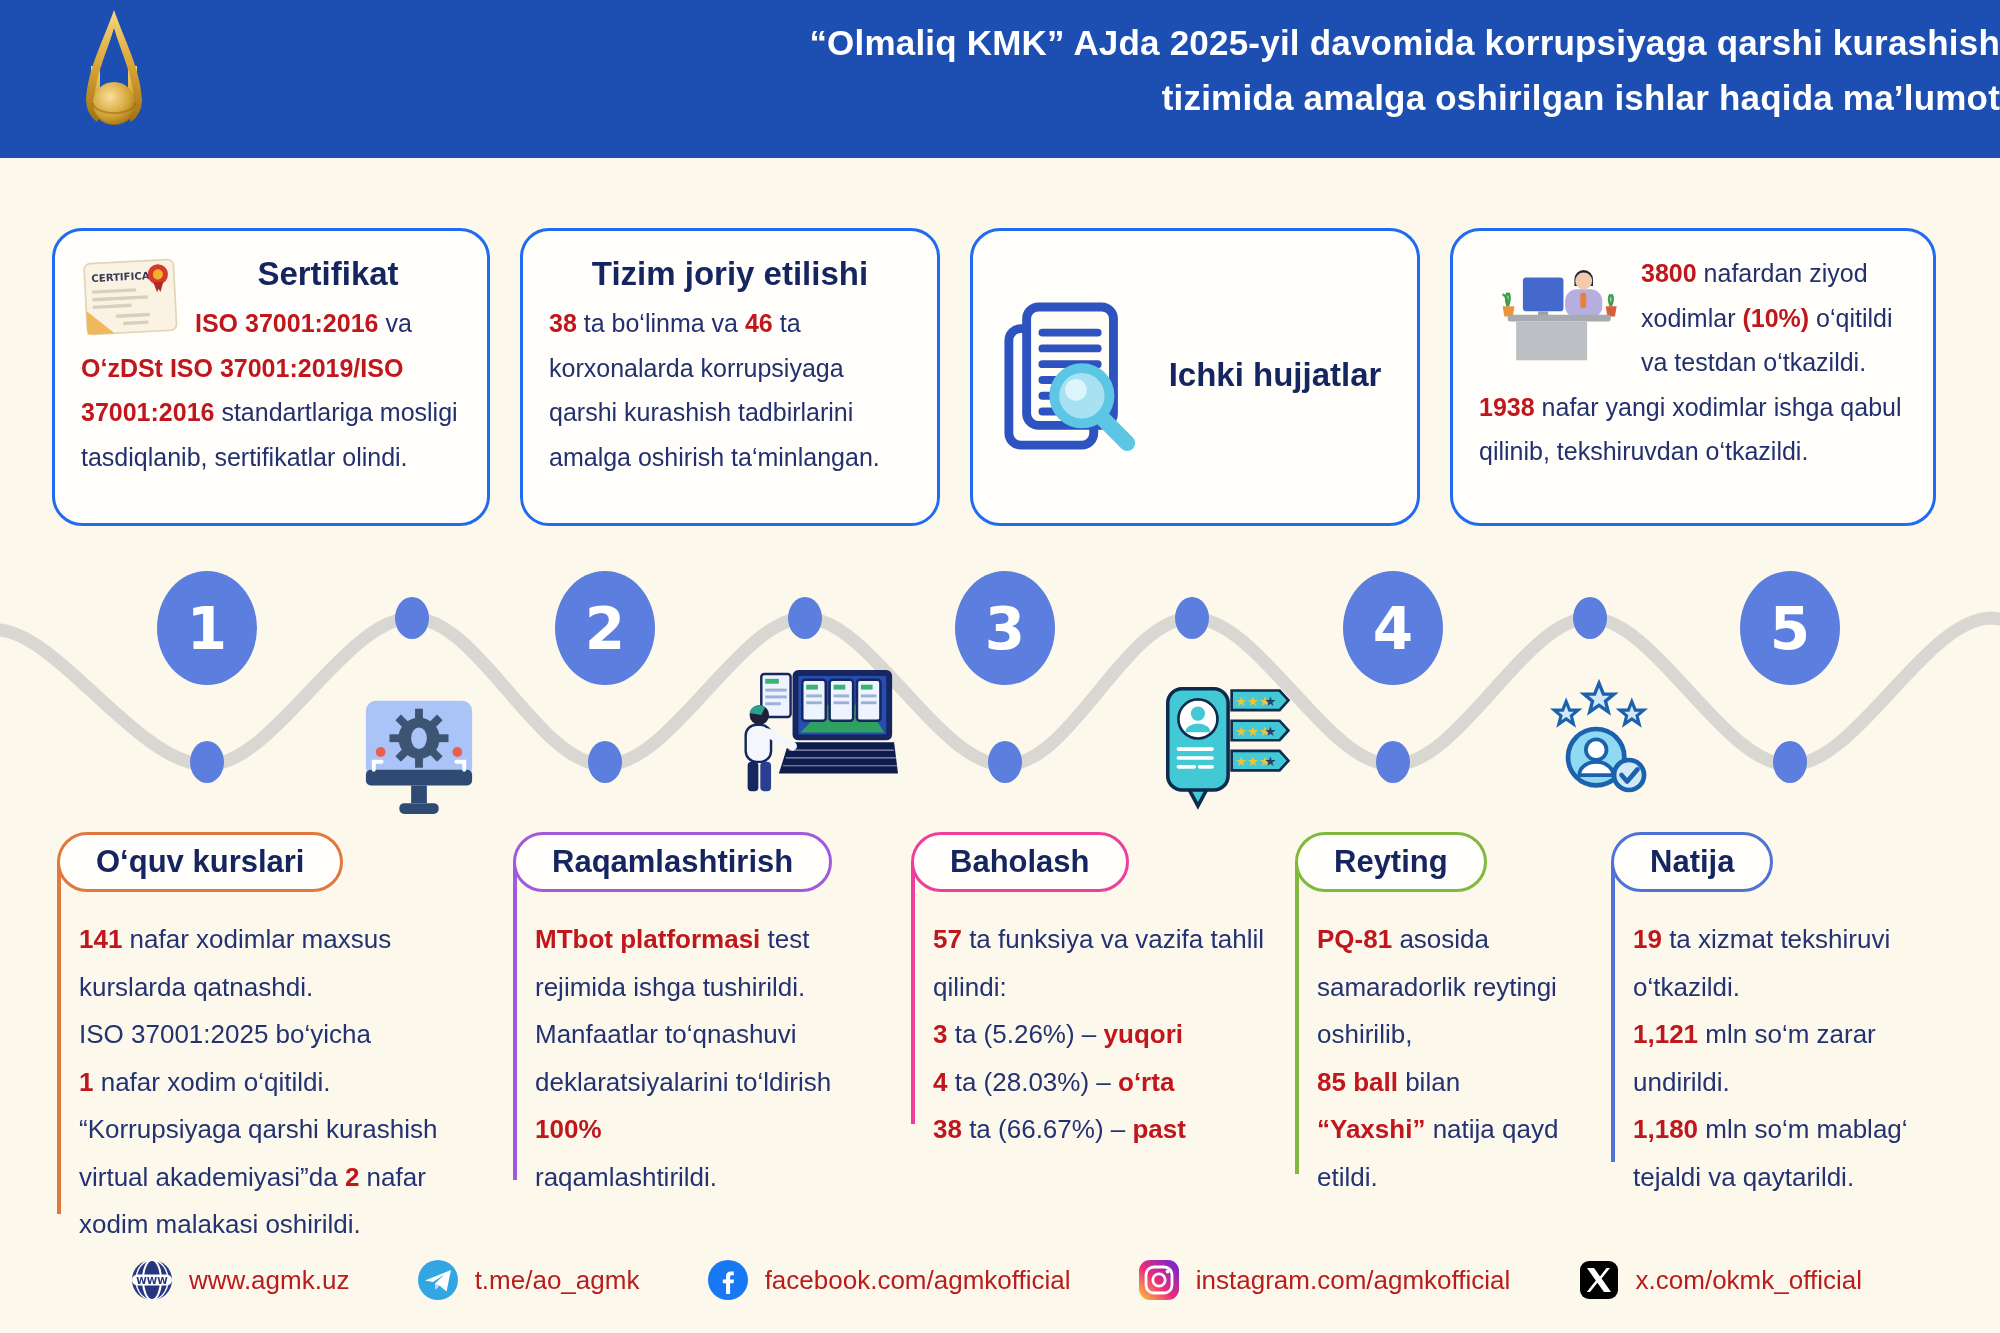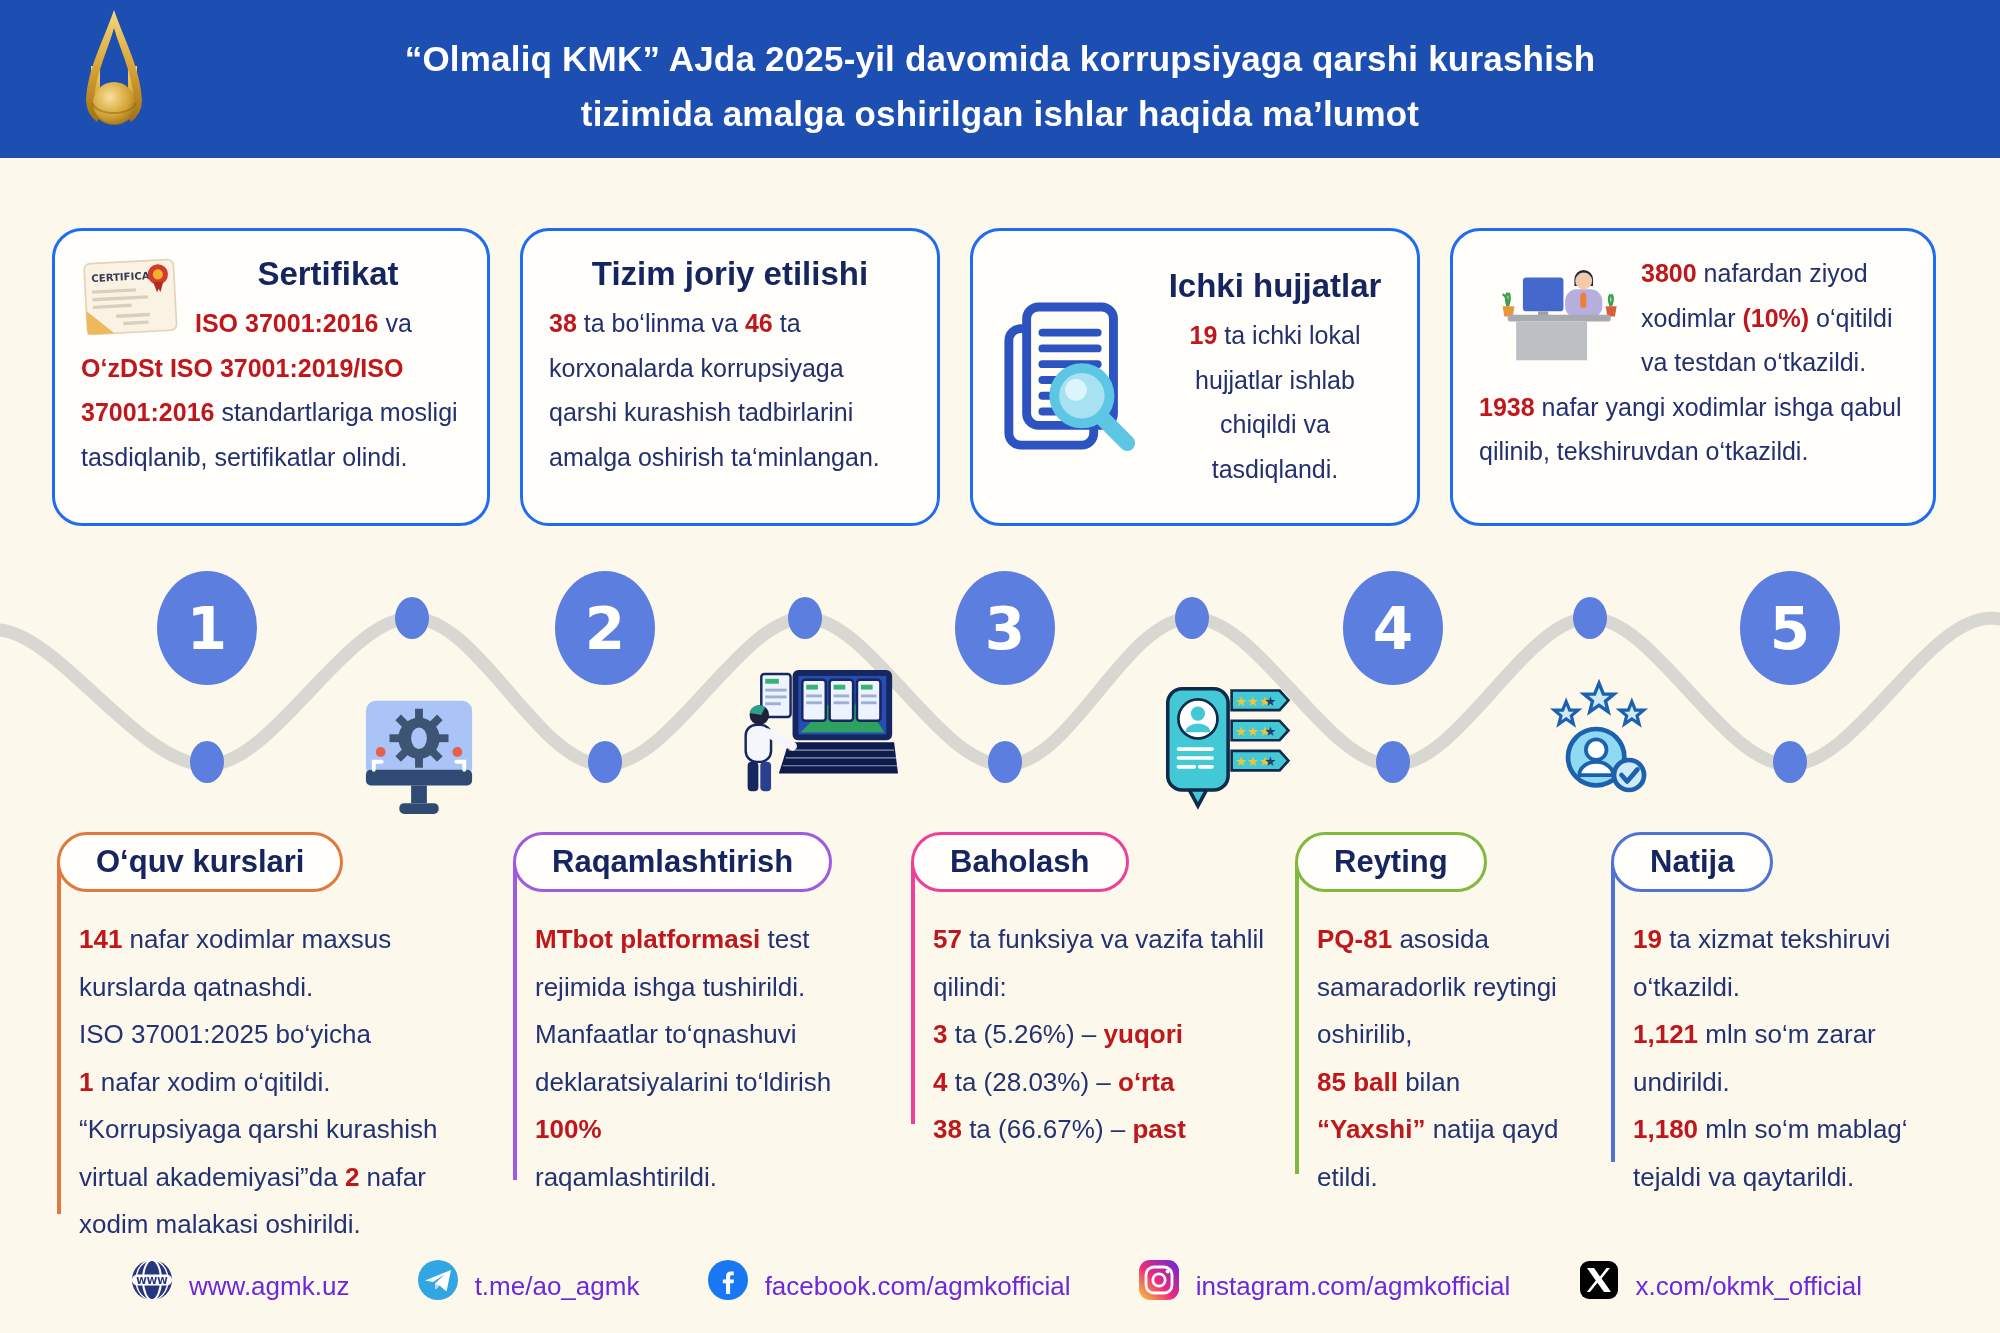--- a/index.html
+++ b/index.html
@@ -5,21 +5,21 @@
   html,body{margin:0;padding:0;}
   body{
     width:2000px;height:1333px;position:relative;overflow:hidden;
     background:#fcf8ec;
     font-family:"Liberation Sans","DejaVu Sans",sans-serif;
     color:#22306e;
   }
   
   .header{position:absolute;top:0;left:0;width:2000px;height:158px;background:#1d4fb2;}
   .header .logo{position:absolute;left:58px;top:6px;width:112px;height:148px;}
-  .header .titles{position:absolute;left:0;right:0;top:32px;text-align:center;
+  .header .titles{position:absolute;left:0;right:0;top:16px;text-align:right;
     color:#ffffff;font-weight:bold;font-size:35px;line-height:1.56;letter-spacing:.2px;}
   
   .cards{position:absolute;top:228px;left:52px;width:1896px;display:flex;gap:30px;align-items:flex-start;}
   .card{background:#fffefb;border:3px solid #1f6cf0;border-radius:30px;
     padding:20px 26px;box-sizing:border-box;min-height:298px;}
   .card h3{font-size:33px;font-weight:bold;color:#15255f;text-align:center;margin:4px 0 8px;}
   .card p{font-size:25px;line-height:1.78;margin:0;white-space:pre-line;color:#22306e;}
   .accent{color:#c0171d;font-weight:bold;}
   .card-cert{width:438px;}
   .card-cert .cert-float{float:left;width:102px;height:86px;margin:2px 12px 4px 0;}
@@ -42,21 +42,21 @@
   .section{position:relative;}
   .s1{width:440px;} .s2{width:382px;} .s3{width:368px;} .s4{width:300px;} .s5{width:306px;}
   .pill{display:inline-block;position:relative;z-index:2;background:#fffefb;
     border:3.5px solid var(--c);border-radius:48px;padding:9px 36px;
     font-size:31px;font-weight:bold;color:#15255f;}
   .rail{position:absolute;z-index:1;left:0;top:30px;width:3.5px;background:var(--c);}
   .section p{font-size:26px;line-height:1.83;color:#233272;margin:24px 0 0 22px;white-space:pre-line;}
   
   .footer{position:absolute;top:1258px;left:0;width:2000px;box-sizing:border-box;
     padding:0 138px 0 130px;display:flex;justify-content:space-between;align-items:center;}
-  .f-item{display:flex;align-items:flex-end;gap:15px;font-size:26px;color:#6d28d9;cursor:pointer;}
+  .f-item{display:flex;align-items:center;gap:15px;font-size:26px;color:#b91c1c;cursor:pointer;}
   .f-item .fi{width:44px;height:44px;flex:0 0 44px;}
 </style>
 </head>
 <body>
 
 <div class="header">
   <span class="logo">
     <svg viewBox="0 0 112 148" width="112" height="148">
       <defs>
         <linearGradient id="gold" x1="0" y1="0" x2="0" y2="1">
@@ -126,21 +126,20 @@
           <line x1="44" y1="104" x2="68" y2="104"></line>
             <line x1="44" y1="120" x2="62" y2="120"></line>
         </g>
         <line x1="106" y1="128" x2="130" y2="152" stroke="#5cc6e4" stroke-width="16" stroke-linecap="round"></line>
         <circle cx="84" cy="104" r="28" fill="#a8e2f2" stroke="#5cc6e4" stroke-width="10"></circle>
         <circle cx="78" cy="98" r="11" fill="#dcf4fb"></circle>
       </svg>
     </span>
     <div class="docs-right">
       <h3>Ichki hujjatlar</h3>
-      <p><span class="accent">19</span><span> ta ichki lokal hujjatlar ishlab chiqildi va tasdiqlandi.</span></p>
     </div>
   </div>
 
   <div class="card card-hr">
     <span class="desk-float">
       <svg viewBox="0 0 180 120" width="152" height="120">
         <path d="M113,20 a11,11 0 0 1 22,0 l0,8 -22,0 z" fill="#23233b"></path>
         <circle cx="124" cy="22" r="10" fill="#f3cbaa"></circle>
         <rect x="102" y="32" width="44" height="34" rx="14" fill="#b5aede"></rect>
         <rect x="120" y="36" width="7" height="18" rx="3" fill="#ef7f35"></rect>

